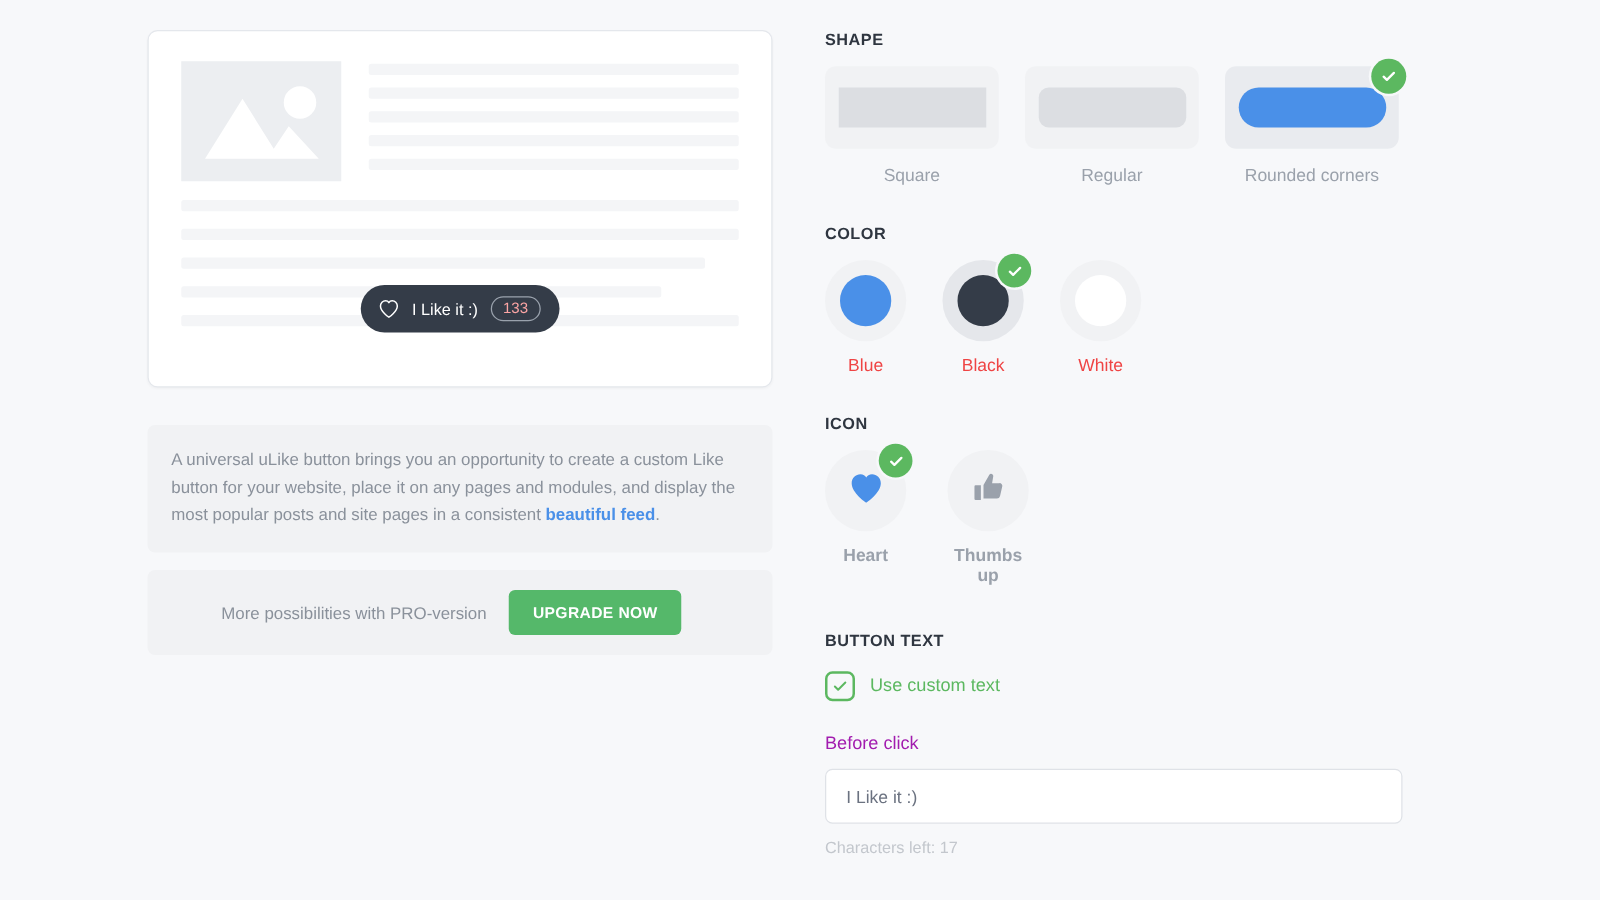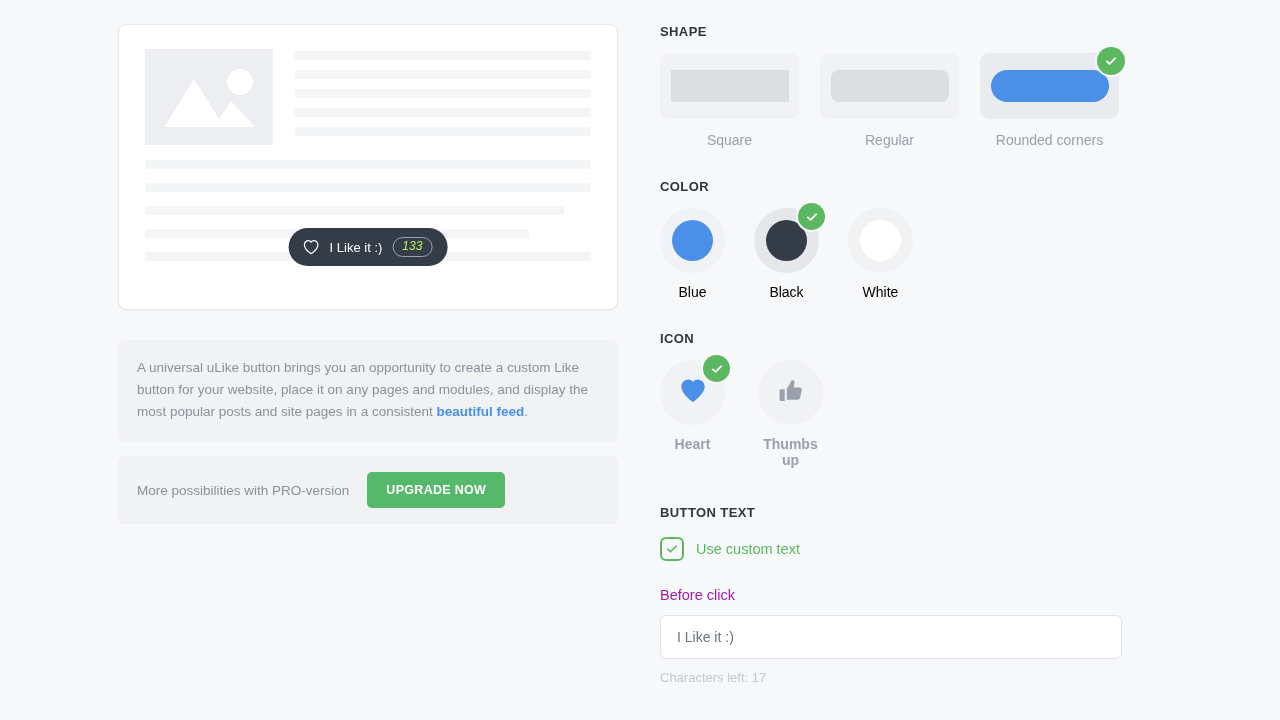--- a/index.html
+++ b/index.html
@@ -60,23 +60,22 @@
     color: #ffffff;
     font-size: 13px;
     white-space: nowrap;
   }
   .like-pill .heart-outline { display: flex; align-items: center; }
   .like-count {
     border: 1px solid #9aa2ad;
     border-radius: 999px;
     padding: 1px 9px 2px;
     font-size: 12px;
-    color: #bef264;
+    color: #fca5a5;
     line-height: 15px;
-    font-style: italic;
   }
 
   .info-box {
     margin-top: 30px;
     background: #f1f2f4;
     border-radius: 6px;
     padding: 17px 19px 19px;
     color: #8a919b;
     font-size: 13.5px;
     line-height: 1.63;
@@ -85,21 +84,21 @@
 
   .pro-box {
     margin-top: 14px;
     background: #f1f2f4;
     border-radius: 6px;
     padding: 16px 19px;
     display: flex;
     align-items: center;
     gap: 18px;
   }
-  .pro-text { color: #8a919b; font-size: 13.5px; }
+  .pro-text { color: #8a919b; font-size: 13.5px; margin-left: 40px; }
   .upgrade-btn {
     background: #55b86a;
     color: #ffffff;
     border: none;
     border-radius: 5px;
     font-size: 12.5px;
     font-weight: bold;
     letter-spacing: 0.3px;
     padding: 11px 19px;
     cursor: pointer;
@@ -158,21 +157,21 @@
     border-radius: 50%;
     background: #f1f2f4;
     display: flex; align-items: center; justify-content: center;
     position: relative;
     margin: 0 auto;
     cursor: pointer;
   }
   .swatch-ring.selected { background: #e5e7eb; }
   .swatch-dot { width: 41px; height: 41px; border-radius: 50%; }
   .swatch-ring .check-badge { right: -6px; top: -5px; width: 27px; height: 27px; }
-  .swatch-label { margin-top: 11px; font-size: 14px; color: #000000; }
+  .swatch-label { margin-top: 11px; font-size: 14px; color: #ef4444; }
 
   
   .icon-section { margin-top: 31px; }
   .icon-row { display: flex; gap: 33px; font-weight: bold; }
   .icon-item { width: 65px; text-align: center; }
   .icon-ring {
     width: 65px; height: 65px;
     border-radius: 50%;
     background: #f1f2f4;
     display: flex; align-items: center; justify-content: center;

